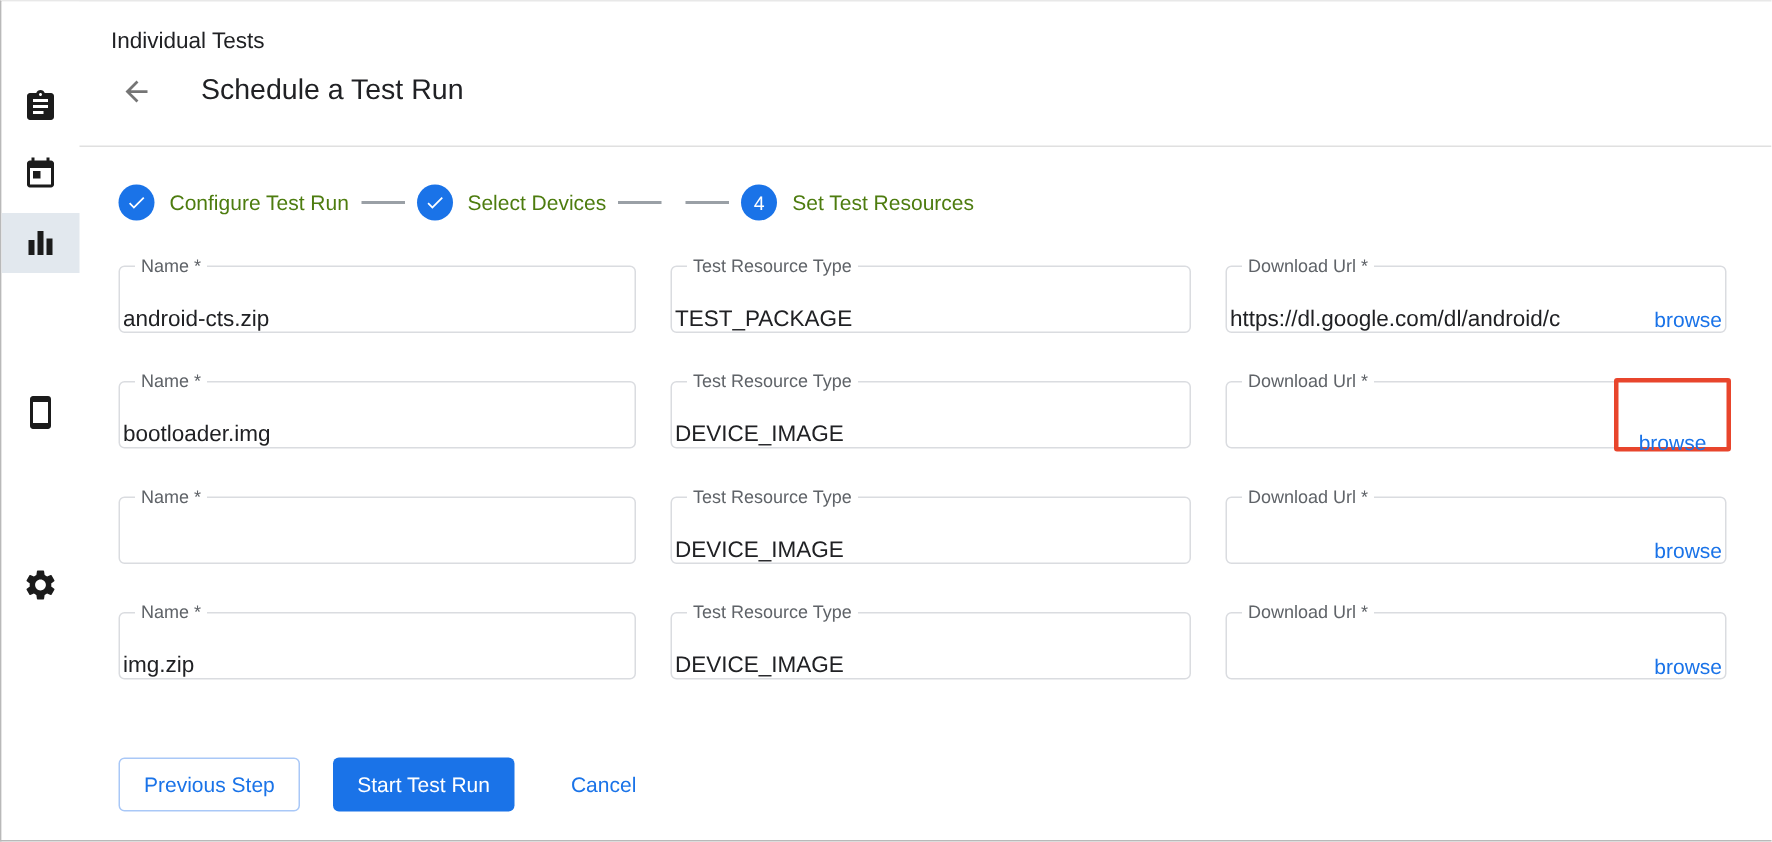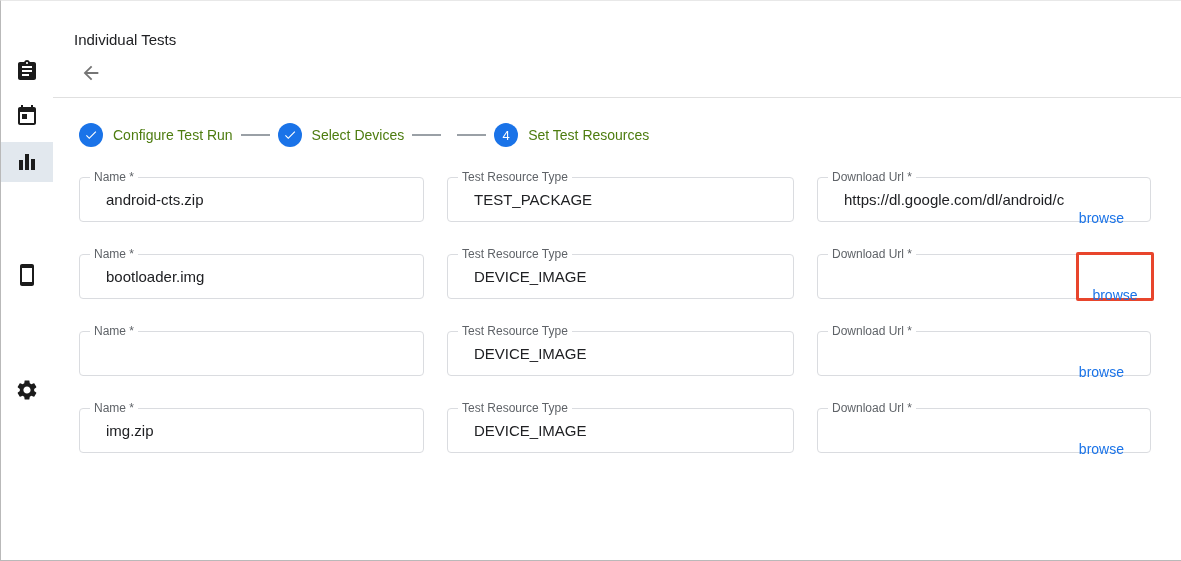--- a/index.html
+++ b/index.html
@@ -26,21 +26,21 @@
   .side-item {
     position:absolute; left:0; width:52px; height:40px;
     display:flex; align-items:center; justify-content:center;
     cursor:pointer;
   }
   .side-item.selected { background:#e2e8ee; }
   .side-item svg { width:24px; height:24px; fill:#1b1b1b; }
   
   .content { margin-left:52px; position:relative; }
   .header {
-    padding-top:30px; height:97px;
+    padding-top:18px; height:97px;
     border-bottom:1px solid #e0e0e0;
   }
   .breadcrumb {
     margin-left:21px; font-size:15px; color:#202124;
   }
   .title-row { display:flex; align-items:center; margin:12px 0 0 25px; }
   .back-btn {
     width:26px; height:26px; border:none; background:none; cursor:pointer;
     display:flex; align-items:center; justify-content:center; padding:0;
   }
@@ -61,21 +61,21 @@
   .form-grid {
     margin:30px 26px 0 26px;
     display:grid;
     grid-template-columns:345px 347px 334px;
     column-gap:23px;
     row-gap:32px;
   }
   .field {
     position:relative; height:45px;
     border:1px solid #dadce0; border-radius:4px; background:#fff;
-    display:flex; align-items:center; padding:0 26px;
+    display:flex; align-items:flex-end; padding:0 2px;
   }
   .field-label {
     position:absolute; top:-8px; left:10px;
     background:#fff; padding:0 4px;
     font-size:12px; color:#5f6368; white-space:nowrap;
   }
   .field-value {
     font-size:15px; color:#202124;
     white-space:nowrap; overflow:hidden; flex:1 1 auto;
   }
@@ -137,20 +137,21 @@
   <main class="content">
 
     <div class="header">
       <div class="breadcrumb">Individual Tests</div>
       <div class="title-row">
         <button class="back-btn">
           <svg viewBox="0 0 24 24">
               <path d="M20 11H7.83l5.59-5.59L12 4l-8 8 8 8 1.41-1.41L7.83 13H20v-2z"></path>
             </svg>
         </button>
+        <h1 class="page-title">Schedule a Test Run</h1>
       </div>
     </div>
 
     <div class="stepper">
       <div class="step">
         <span class="step-circle">
           <svg viewBox="0 0 24 24">
               <path d="M9 16.17 4.83 12l-1.42 1.41L9 19 21 7l-1.41-1.41z"></path>
             </svg>
         </span>
@@ -227,15 +228,20 @@
         <span class="field-value">DEVICE_IMAGE</span>
       </div>
       <div class="field">
         <span class="field-label">Download Url *</span>
         <span class="field-value"></span>
         <span class="browse-link">browse</span>
       </div>
 
     </div>
 
+    <div class="actions">
+      <button class="btn btn-outline">Previous Step</button>
+      <button class="btn btn-primary">Start Test Run</button>
+      <button class="btn btn-text">Cancel</button>
+    </div>
 
   </main>
 </div>
 
 </body></html>

